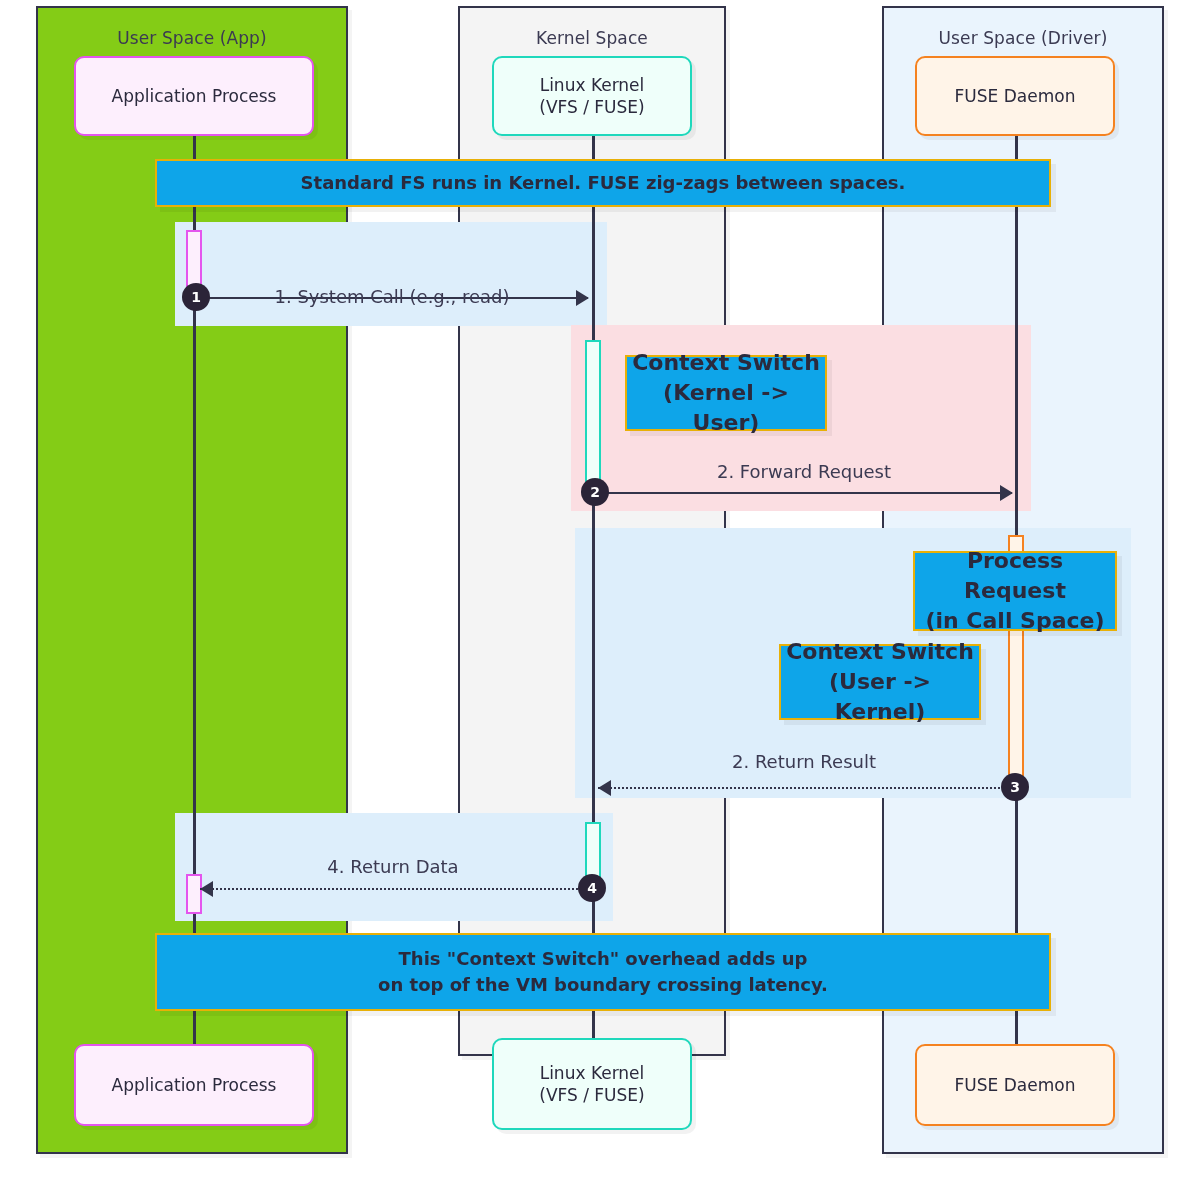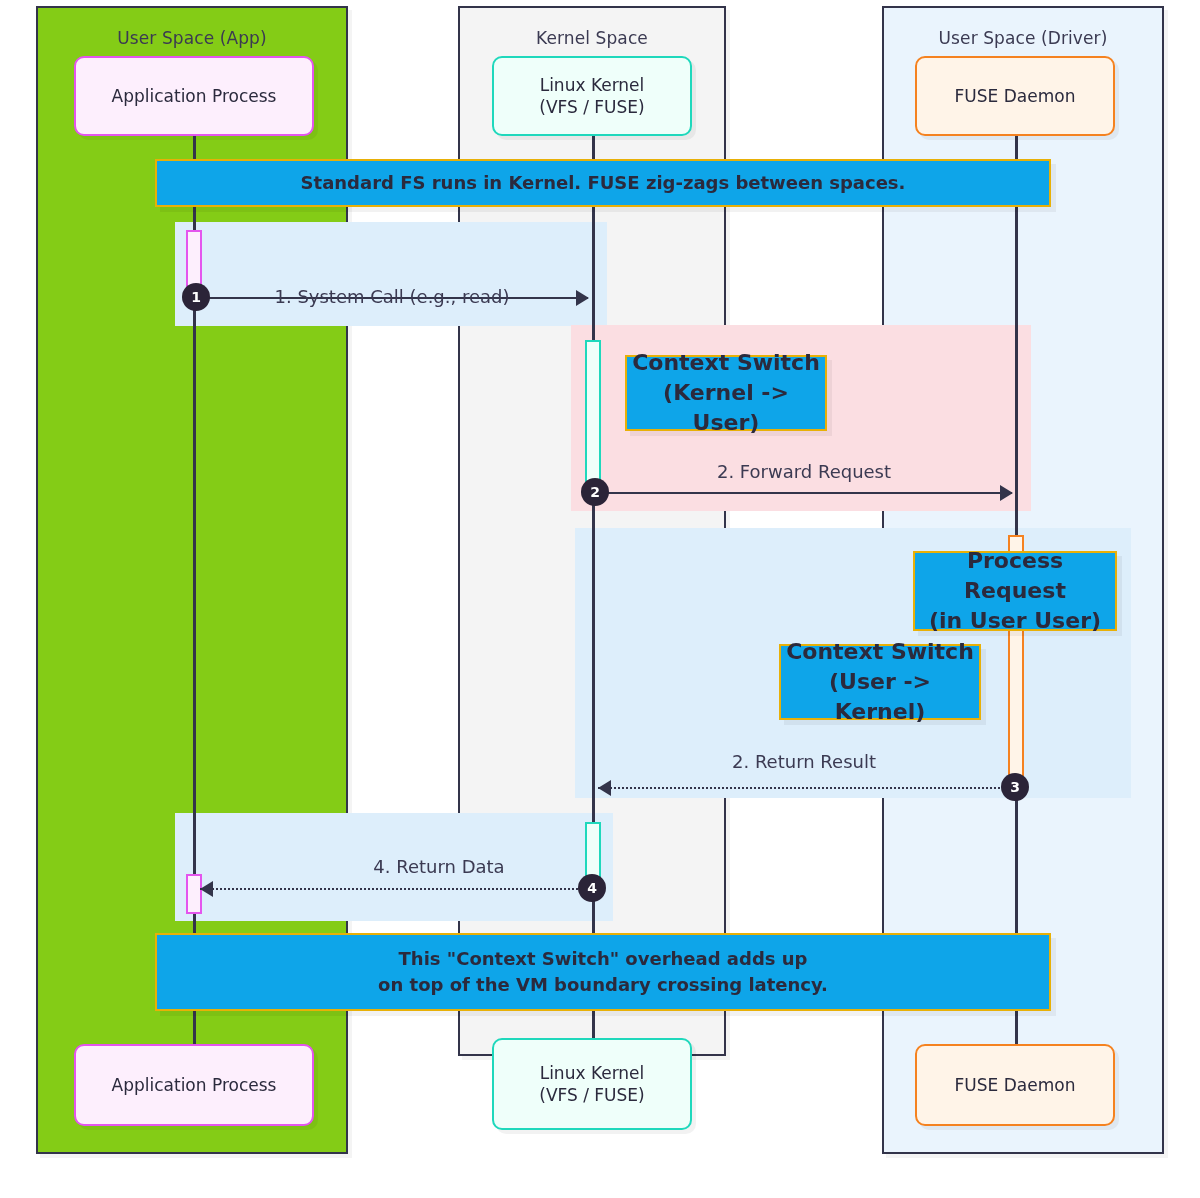--- a/index.html
+++ b/index.html
@@ -133,24 +133,24 @@
     <div class="msg-line" style="left: 595px; top: 492px; width: 417px;"></div>
     <div class="arrow-r" style="left: 1000px; top: 485px;"></div>
     <div class="msg-label" style="left: 594px; top: 461px; width: 420px;">2. Forward Request</div>
     <div class="seq-num" style="left: 581px; top: 478px;">2</div>
     <div class="msg-line dotted" style="left: 598px; top: 787px; width: 414px;"></div>
     <div class="arrow-l" style="left: 598px; top: 780px;"></div>
     <div class="msg-label" style="left: 594px; top: 751px; width: 420px;">2. Return Result</div>
     <div class="seq-num" style="left: 1001px; top: 773px;">3</div>
     <div class="msg-line dotted" style="left: 200px; top: 888px; width: 390px;"></div>
     <div class="arrow-l" style="left: 200px; top: 881px;"></div>
-    <div class="msg-label" style="left: 196px; top: 856px; width: 394px; margin-left: 46px;">4. Return Data</div>
+    <div class="msg-label" style="left: 196px; top: 856px; width: 394px;">4. Return Data</div>
     <div class="seq-num" style="left: 578px; top: 874px;">4</div>
     <div class="note wide" style="left: 155px; top: 159px; width: 896px; height: 48px;">Standard FS runs in Kernel. FUSE zig-zags between spaces.</div>
     <div class="note small" style="left: 625px; top: 355px; width: 202px; height: 76px;">Context Switch
 (Kernel -&gt; User)</div>
     <div class="note small" style="left: 913px; top: 551px; width: 204px; height: 80px;">Process Request
-(in User User)</div>
+(in Call Space)</div>
     <div class="note small" style="left: 779px; top: 644px; width: 202px; height: 76px;">Context Switch
 (User -&gt; Kernel)</div>
     <div class="note wide" style="left: 155px; top: 933px; width: 896px; height: 78px;">This "Context Switch" overhead adds up
 on top of the VM boundary crossing latency.</div>
   </div>
 
 </body></html>

